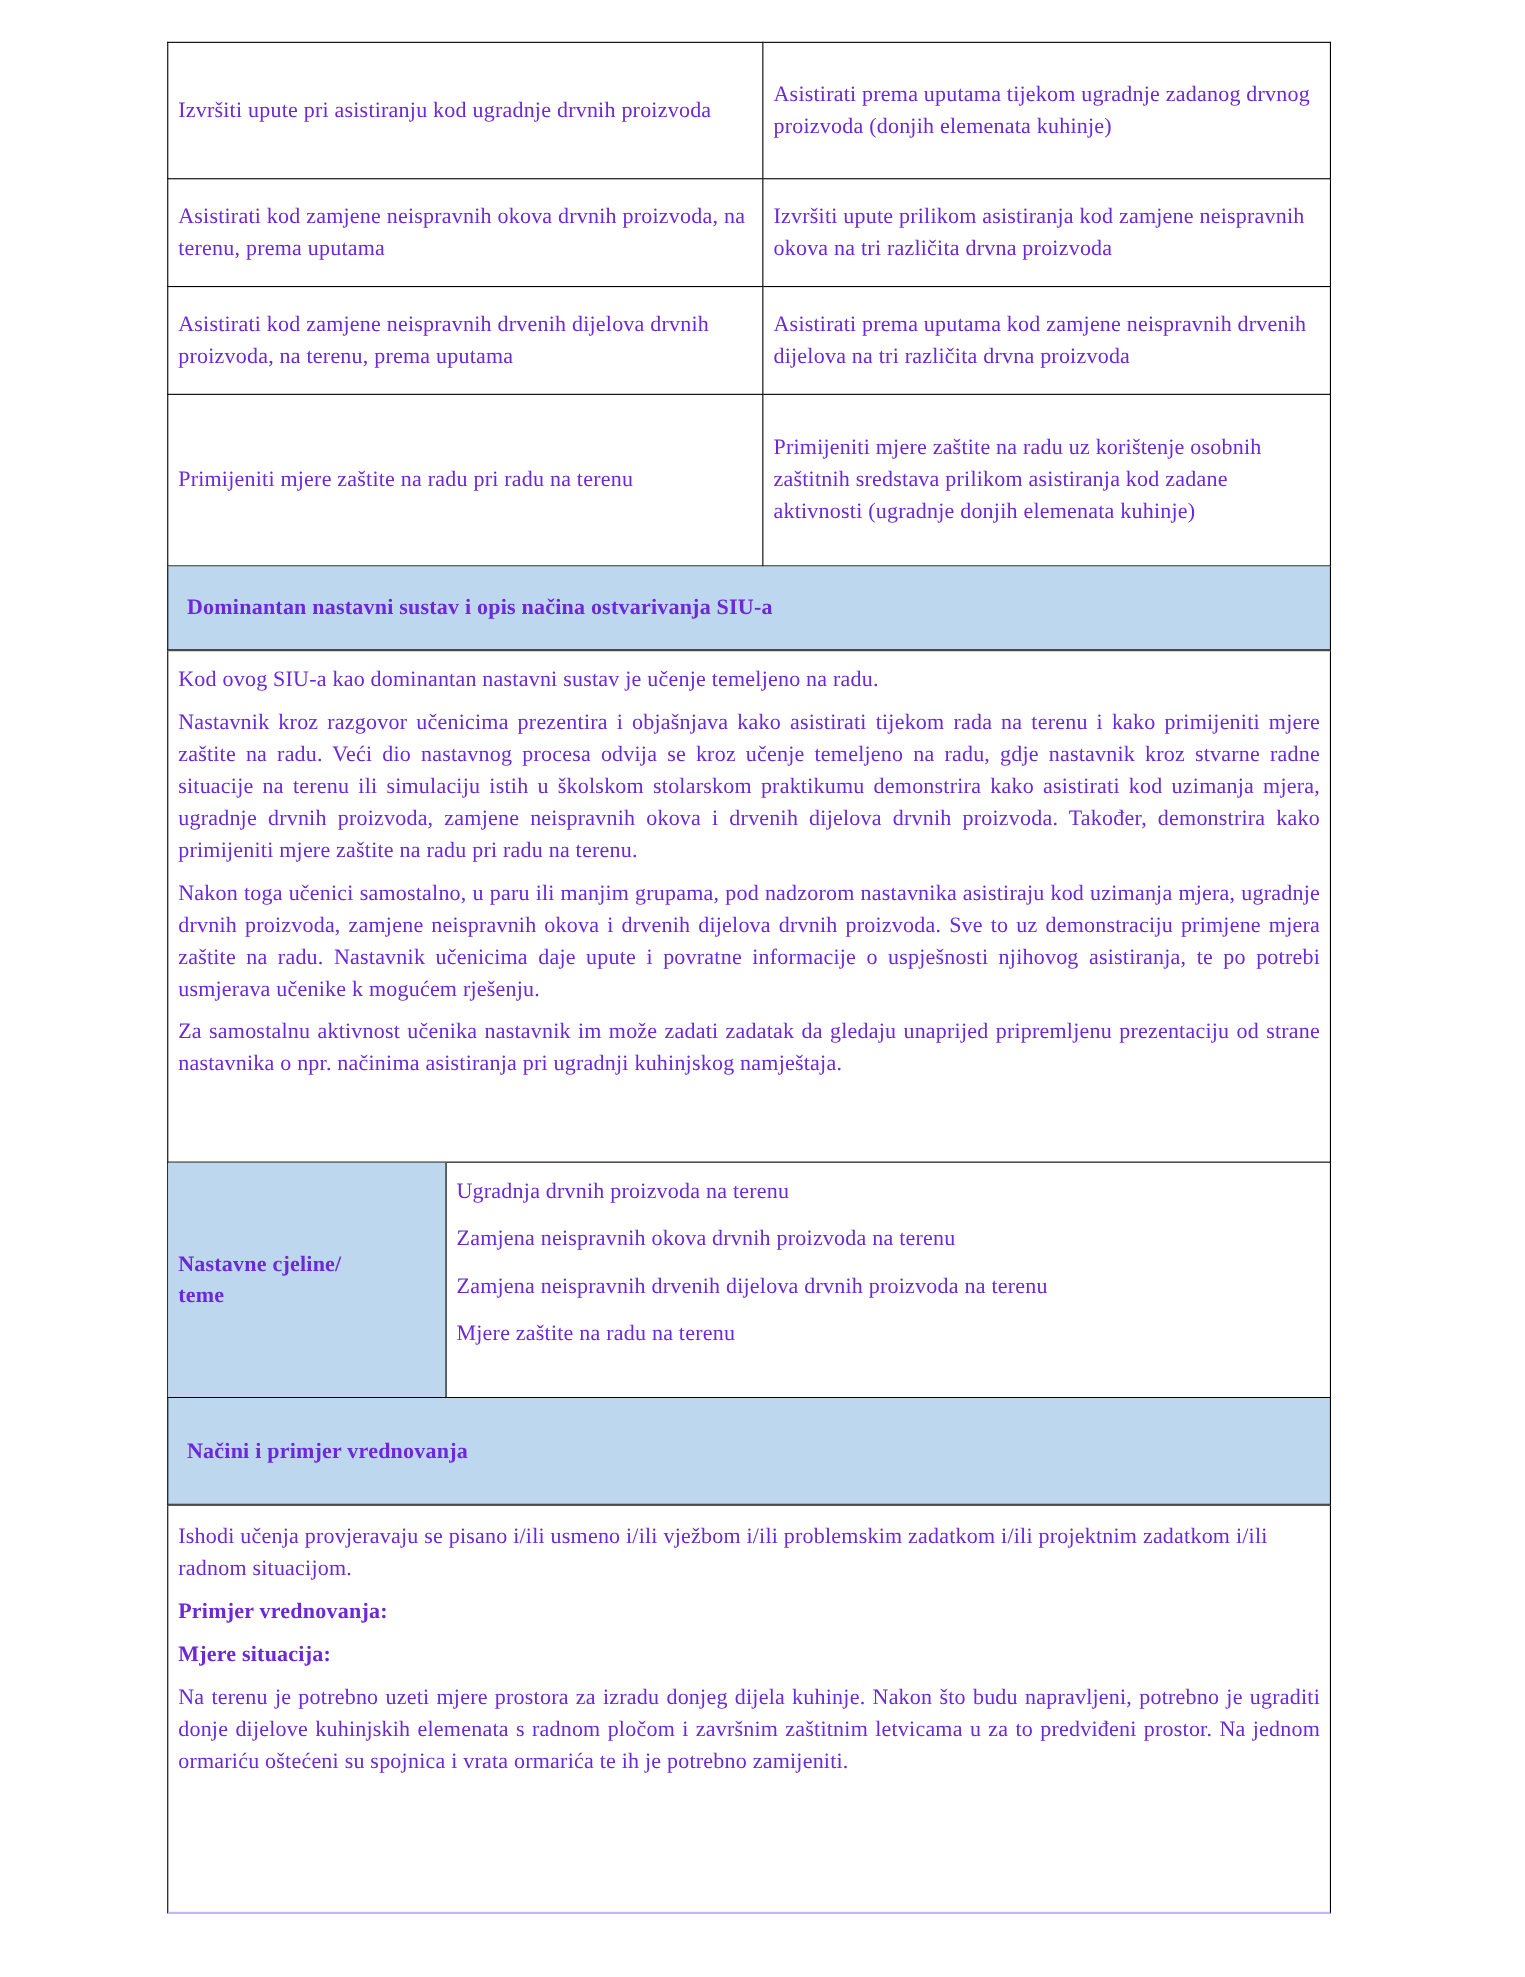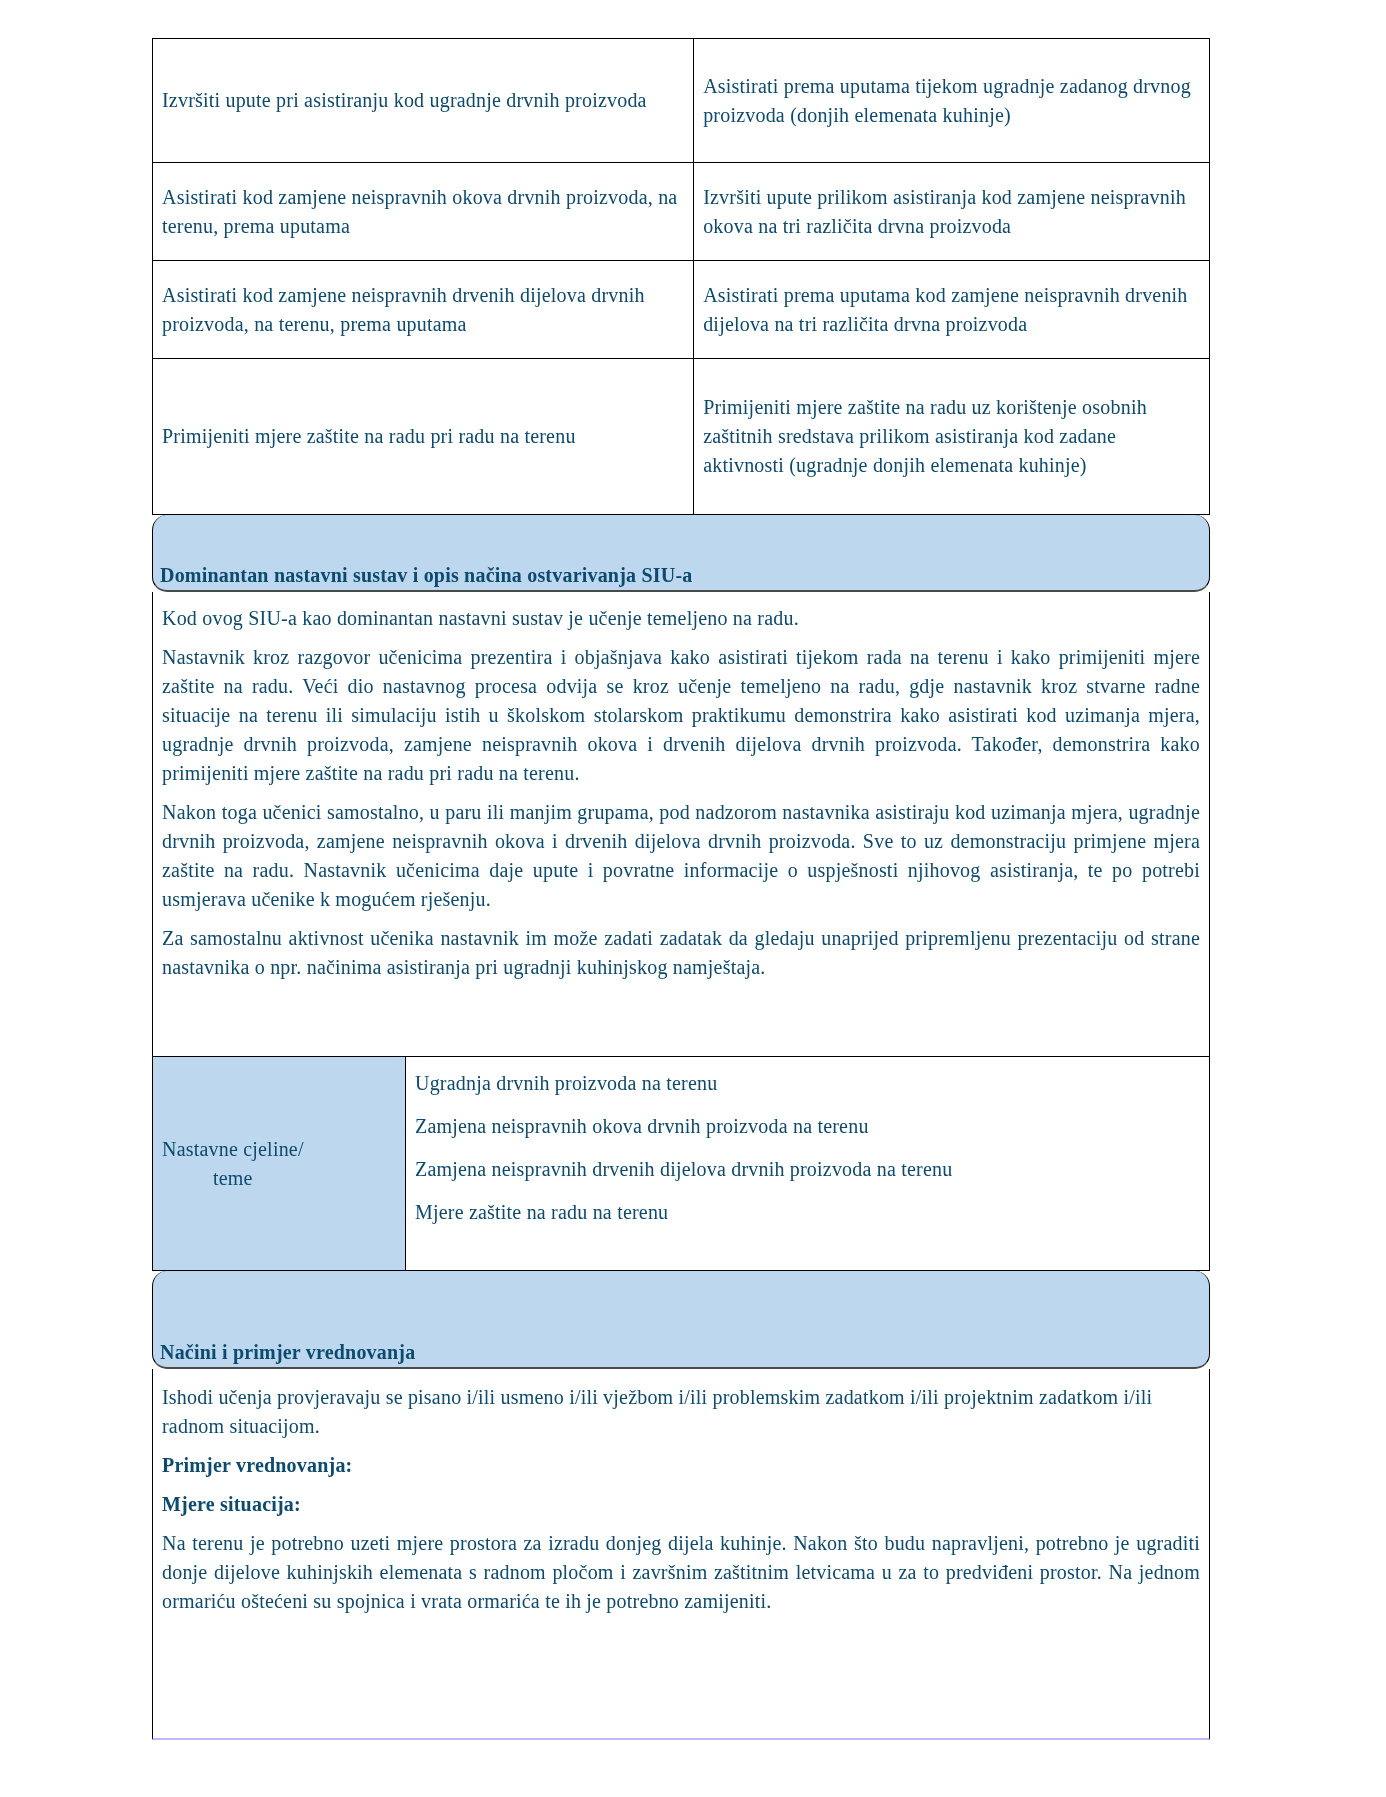--- a/index.html
+++ b/index.html
@@ -2,21 +2,21 @@
 <html lang="hr"><head>
 <meta charset="utf-8">
 <style>
   html,body { margin:0; padding:0; background:#ffffff; }
   * { box-sizing:border-box; }
   .page {
     position:relative;
     width:1386px; height:1797px;
     background:#ffffff;
     font-family:"Liberation Serif","DejaVu Serif",serif;
-    color:#0c4a6e;
+    color:#6d28d9;
     font-size:20px;
     line-height:29px;
     letter-spacing:0.2px;
   }
   .doc {
     position:absolute; left:152px; top:38px; width:1058px;
   }
 
   
   table.outcomes {
@@ -35,24 +35,23 @@
   tr.r2 { height:98px; }
   tr.r3 { height:98px; }
   tr.r4 { height:156px; }
 
   
   .sec-header {
     background:#BDD7EE;
     border-left:1px solid #000;
     border-right:1px solid #000;
     border-bottom:2px solid #4a4a4a;
-    display:flex; align-items:flex-end;
-    padding:0 7px;
+    display:flex; align-items:center;
+    padding:0 17px;
     font-weight:bold;
-    border-radius:15px;
   }
   .sec-header.h1 { height:77px; }
   .sec-header.h2 { height:98px; }
 
   
   .text-cell {
     border-left:1px solid #000;
     border-right:1px solid #000;
     border-bottom:1px solid #000;
     padding:12px 9px 0 9px;
@@ -68,22 +67,21 @@
     border-right:1px solid #000;
     border-bottom:1px solid #000;
     min-height:214px;
   }
   .units-label-cell {
     flex:0 0 253px;
     background:#BDD7EE;
     border-right:1px solid #000;
     display:flex; align-items:center;
     padding:8px 9px;
-    font-weight:normal;
-    text-align:center;
+    font-weight:bold;
   }
   .prewrap { white-space:pre-line; }
   .units-list-cell {
     flex:1 1 auto;
     padding:12px 9px 6px 9px;
   }
   .units-list-cell .unit { margin:0 0 14px 0; }
   .units-list-cell .unit:last-child { margin-bottom:16px; }
 
   

